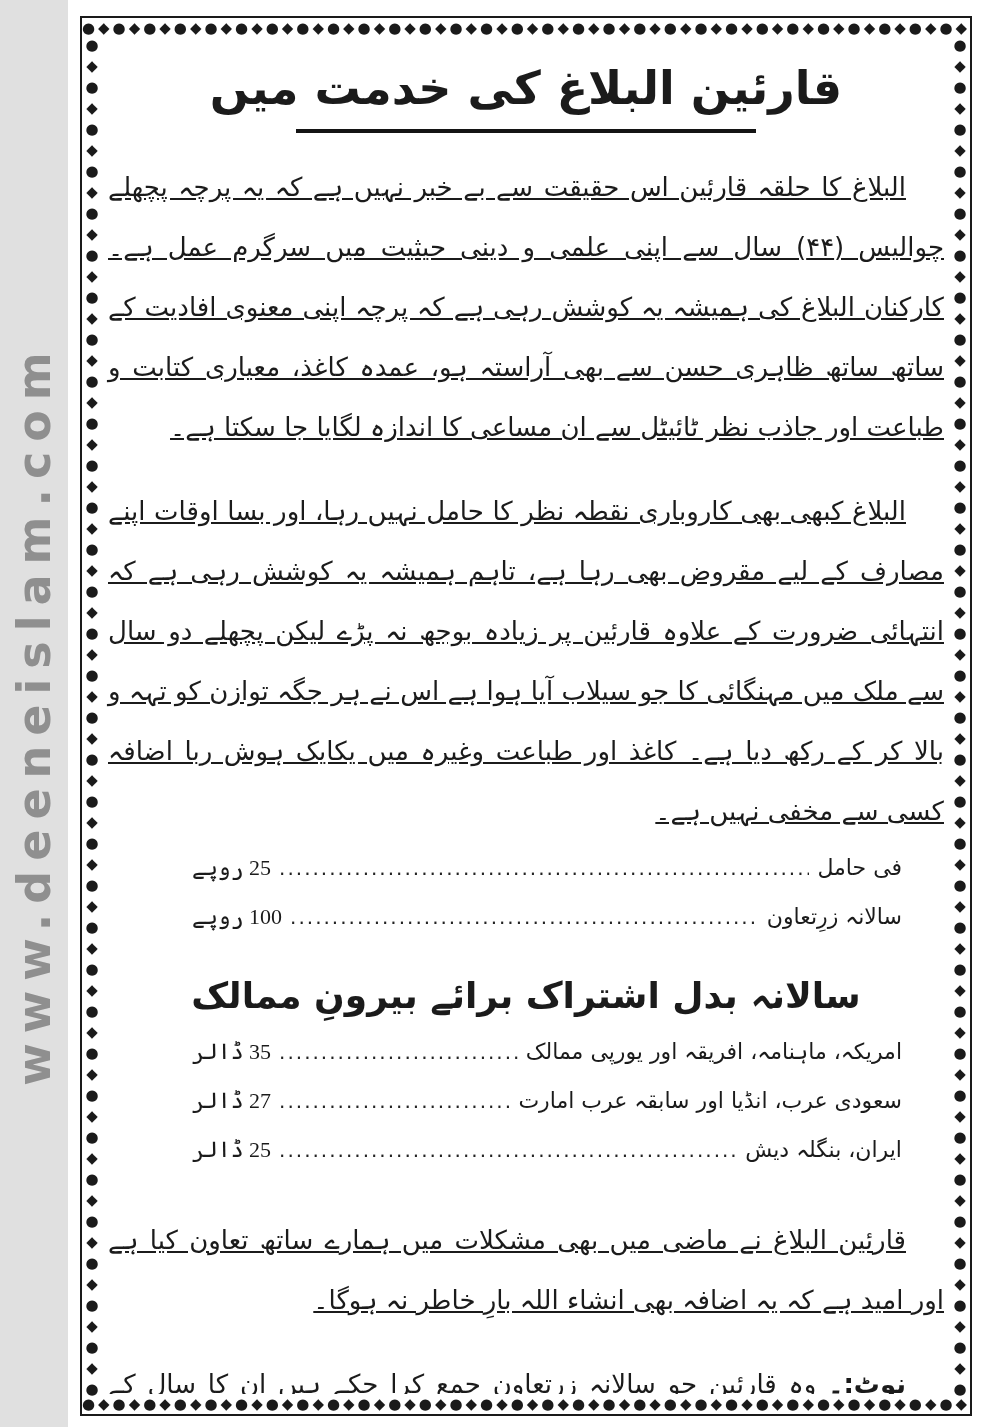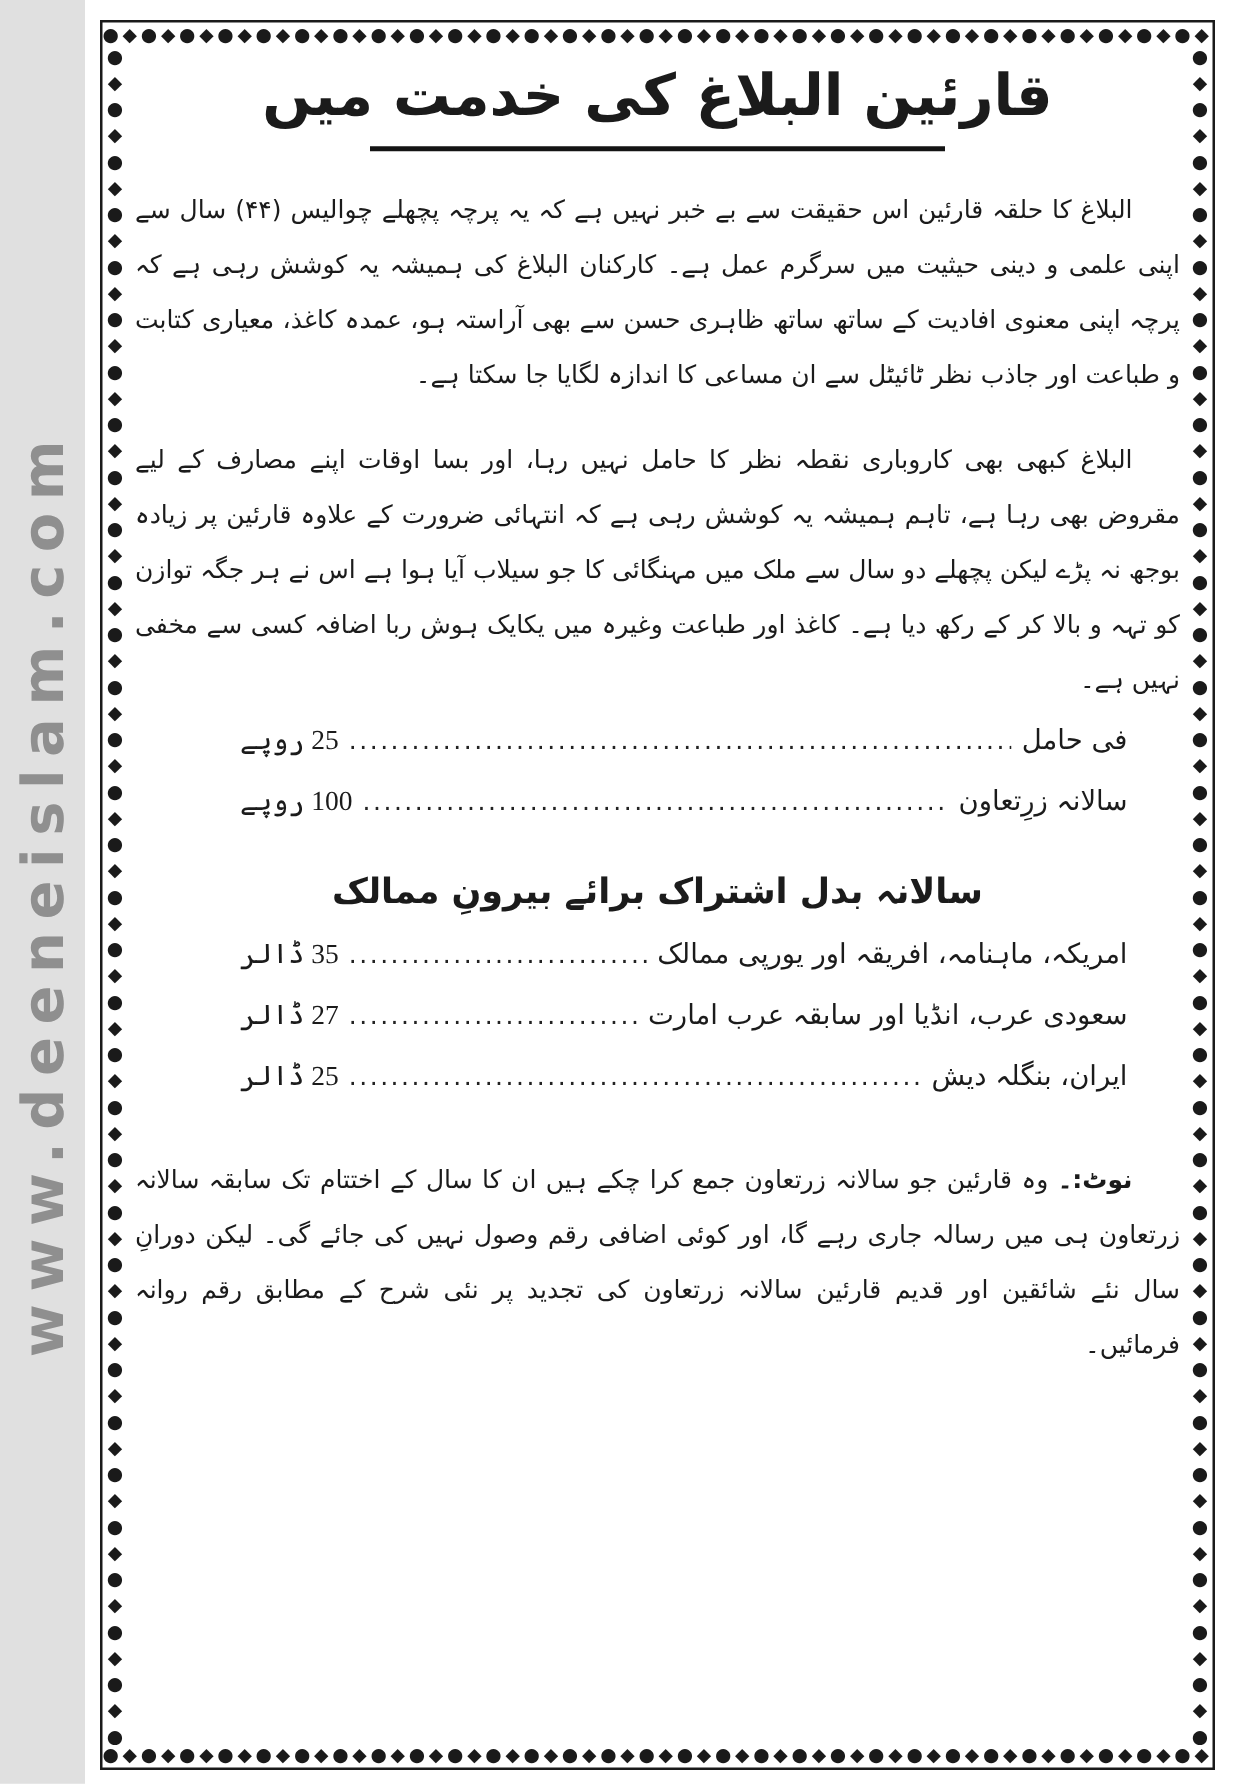--- a/index.html
+++ b/index.html
@@ -31,41 +31,41 @@
   .chain-left,.chain-right{top:18px;bottom:18px;width:20px;
     writing-mode:vertical-rl;text-align:center;line-height:20px;}
   .chain-left{left:0;}
   .chain-right{right:0;}
   
   .content{
     position:absolute;left:24px;right:24px;top:20px;bottom:20px;
     direction:rtl;overflow:hidden;
   }
   .page-title{
-    text-align:center;font-size:46px;font-weight:bold;margin-top:4px;
+    text-align:center;font-size:46px;font-weight:bold;margin-top:16px;
     line-height:1.5;letter-spacing:0px;
   }
   .title-rule{width:460px;height:4px;background:#141414;margin:6px auto 0;}
   .para{
-    font-size:20px;line-height:44px;text-align:justify;
-    text-indent:38px;margin:24px 2px 0 2px;
+    font-size:26px;line-height:60px;text-align:justify;
+    text-indent:38px;margin:24px 2px 0 2px;text-decoration:underline;
   }
   .note-label{font-weight:bold;}
   .rates{margin:14px 44px 0 86px;}
   .rate-row{
     display:flex;align-items:baseline;height:49px;font-size:22px;
   }
   .rate-row .label{white-space:nowrap;}
   .rate-row .leader-dots{
     flex:1;overflow:hidden;white-space:nowrap;font-size:20px;
     letter-spacing:2px;direction:ltr;margin:0 8px;color:#222;
   }
   .rate-row .value{white-space:nowrap;font-family:Liberation Serif, serif;}
   .section-heading{
-    text-align:center;font-size:28px;font-weight:bold;margin:14px 0 4px 0;
+    text-align:center;font-size:36px;font-weight:bold;margin:14px 0 4px 0;
     line-height:1.6;
   }
 </style>
 </head>
 <body>
 
 <div class="wm-strip">
   <div class="wm-text">www.deeneislam.com</div>
 </div>
 
@@ -109,19 +109,20 @@
         <span class="leader-dots">............................................................................................................................................................................................................................</span>
         <span class="value">27 ڈالر</span>
       </div>
       <div class="rate-row">
         <span class="label">ایران، بنگلہ دیش</span>
         <span class="leader-dots">............................................................................................................................................................................................................................</span>
         <span class="value">25 ڈالر</span>
       </div>
     </div>
 
+    <div class="para">قارئین البلاغ نے ماضی میں بھی مشکلات میں ہمارے ساتھ تعاون کیا ہے اور امید ہے کہ یہ اضافہ بھی انشاء اللہ بارِ خاطر نہ ہوگا۔</div>
 
     <div class="para">
       <span class="note-label">نوٹ:۔</span><span> وہ قارئین جو سالانہ زرتعاون جمع کرا چکے ہیں ان کا سال کے اختتام تک سابقہ سالانہ زرتعاون ہی میں رسالہ جاری رہے گا، اور کوئی اضافی رقم وصول نہیں کی جائے گی۔ لیکن دورانِ سال نئے شائقین اور قدیم قارئین سالانہ زرتعاون کی تجدید پر نئی شرح کے مطابق رقم روانہ فرمائیں۔</span>
     </div>
 
   </div>
 </div>
 
 </body></html>

